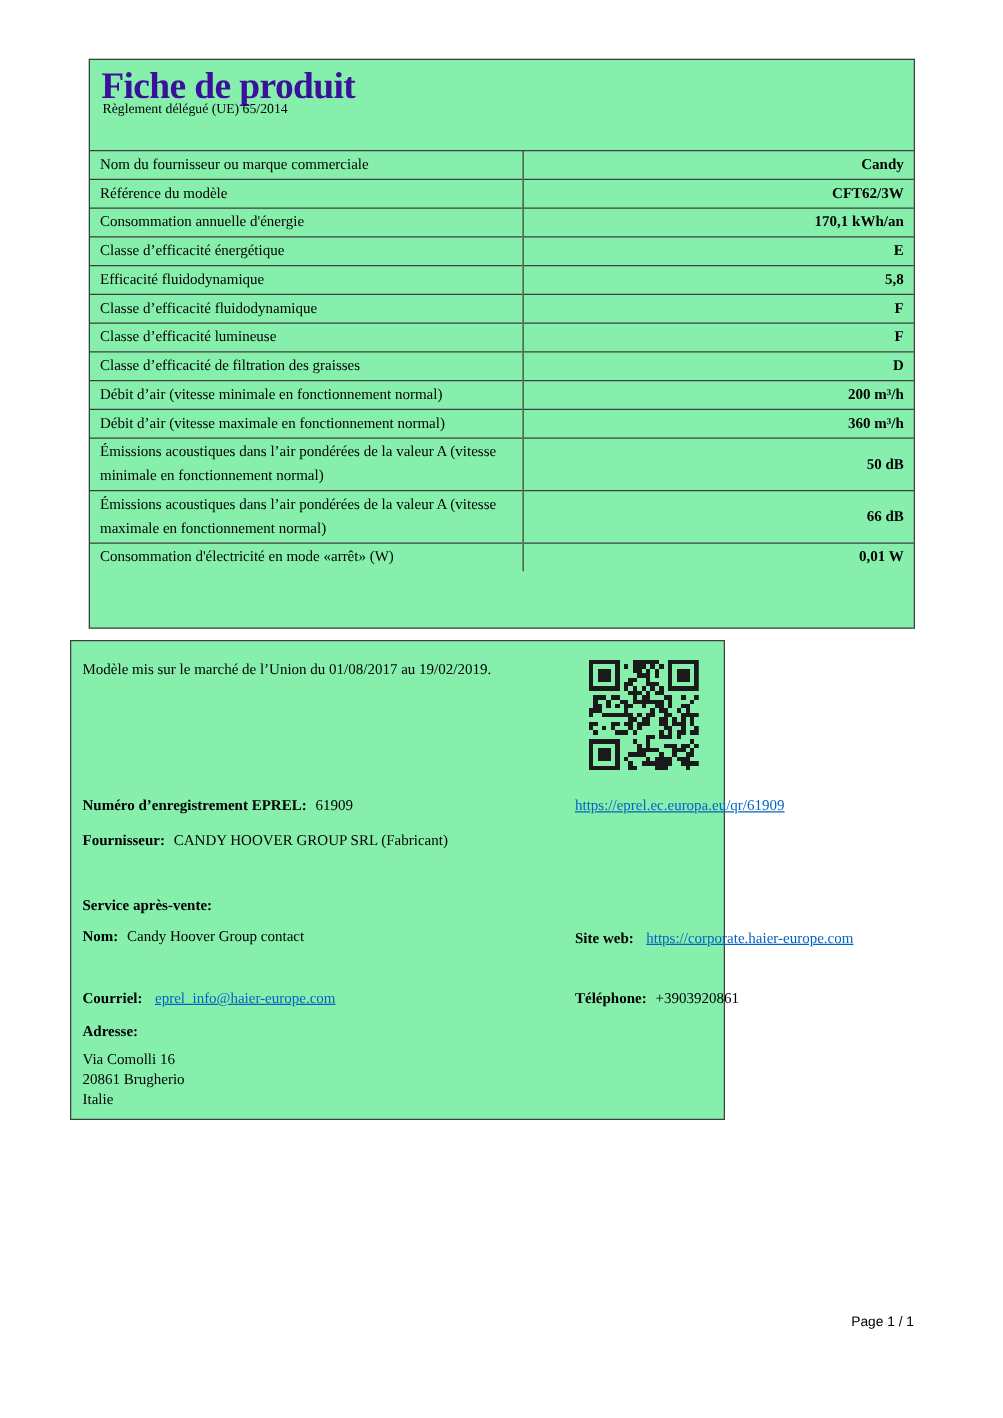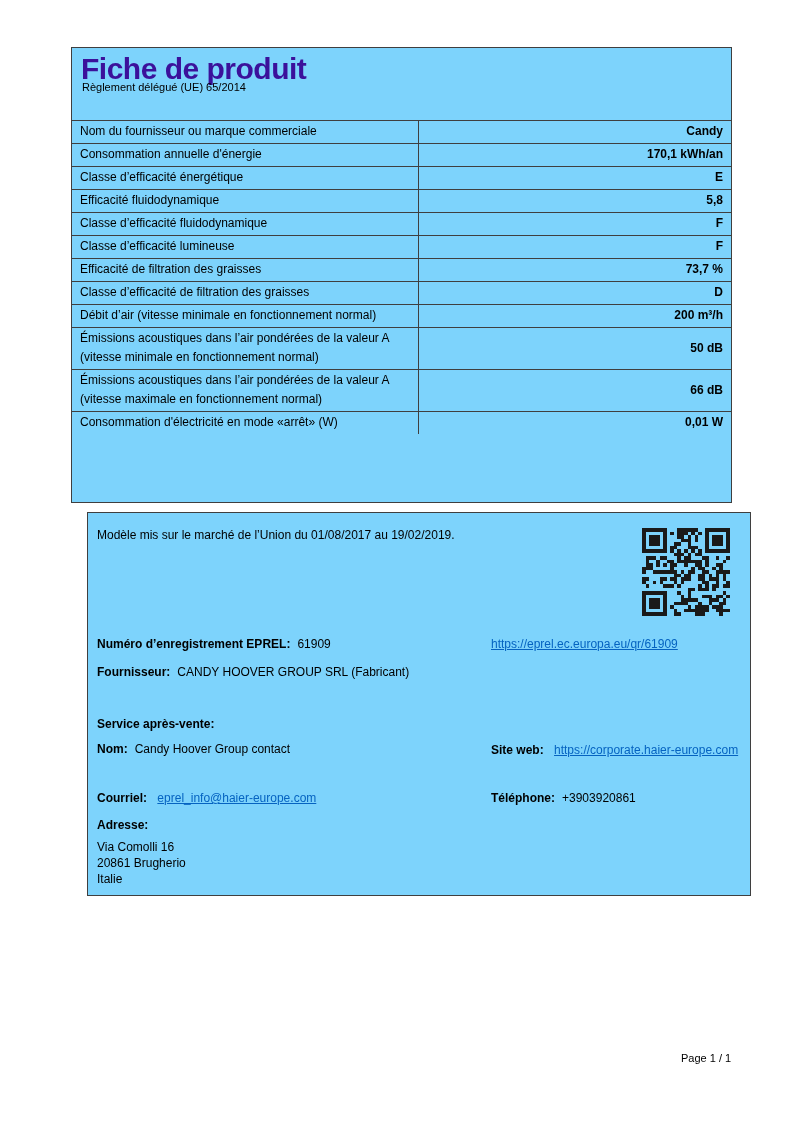--- a/index.html
+++ b/index.html
@@ -5,23 +5,23 @@
   :root{
     --c-title:#3B119B;
     --c-link:#0563C1;
     --c-border:#3f3f3f;
   }
   html,body{margin:0;padding:0;background:#ffffff;}
   #page{
     position:relative;width:802px;height:1134px;background:#ffffff;overflow:hidden;
     font-family:"Liberation Sans",sans-serif;color:#000;
   }
-  .box{position:absolute;border:1px solid var(--c-border);box-sizing:border-box;background:#7dd3fc;}
+  .box{position:absolute;border:1px solid var(--c-border);box-sizing:border-box;background:#86efac;font-family:Liberation Serif, serif;}
   .box1{left:71px;top:47px;width:661px;height:456px;}
-  .box2{left:87px;top:512px;width:664px;height:384px;padding-left:16px;}
+  .box2{left:56px;top:512px;width:524px;height:384px;padding-left:16px;}
 
   .title{
     position:absolute;top:3px;left:9px;margin:0;
     font-size:30px;line-height:36px;font-weight:bold;color:var(--c-title);
     letter-spacing:-0.5px;
   }
   .regulation{position:absolute;top:33px;left:10px;font-size:11px;}
 
   table.fiche{
     position:absolute;top:72px;left:0;width:659px;
@@ -66,50 +66,54 @@
     <h1 class="title">Fiche de produit</h1>
     <div class="regulation">Règlement délégué (UE) 65/2014</div>
 
     <table class="fiche">
       <tbody>
         <tr class="single">
           <td class="lab">Nom du fournisseur ou marque commerciale</td>
           <td class="val">Candy</td>
         </tr>
         <tr class="single">
+          <td class="lab">Référence du modèle</td>
+          <td class="val">CFT62/3W</td>
+        </tr>
+        <tr class="single">
           <td class="lab">Consommation annuelle d'énergie</td>
           <td class="val">170,1 kWh/an</td>
         </tr>
         <tr class="single">
           <td class="lab">Classe d’efficacité énergétique</td>
           <td class="val">E</td>
         </tr>
         <tr class="single">
           <td class="lab">Efficacité fluidodynamique</td>
           <td class="val">5,8</td>
         </tr>
         <tr class="single">
           <td class="lab">Classe d’efficacité fluidodynamique</td>
           <td class="val">F</td>
         </tr>
         <tr class="single">
           <td class="lab">Classe d’efficacité lumineuse</td>
           <td class="val">F</td>
         </tr>
         <tr class="single">
-          <td class="lab">Efficacité de filtration des graisses</td>
-          <td class="val">73,7 %</td>
-        </tr>
-        <tr class="single">
           <td class="lab">Classe d’efficacité de filtration des graisses</td>
           <td class="val">D</td>
         </tr>
         <tr class="single">
           <td class="lab">Débit d’air (vitesse minimale en fonctionnement normal)</td>
           <td class="val">200 m³/h</td>
+        </tr>
+        <tr class="single">
+          <td class="lab">Débit d’air (vitesse maximale en fonctionnement normal)</td>
+          <td class="val">360 m³/h</td>
         </tr>
         <tr>
           <td class="lab">Émissions acoustiques dans l’air pondérées de la valeur A (vitesse minimale en fonctionnement normal)</td>
           <td class="val">50 dB</td>
         </tr>
         <tr>
           <td class="lab">Émissions acoustiques dans l’air pondérées de la valeur A (vitesse maximale en fonctionnement normal)</td>
           <td class="val">66 dB</td>
         </tr>
         <tr class="single">

